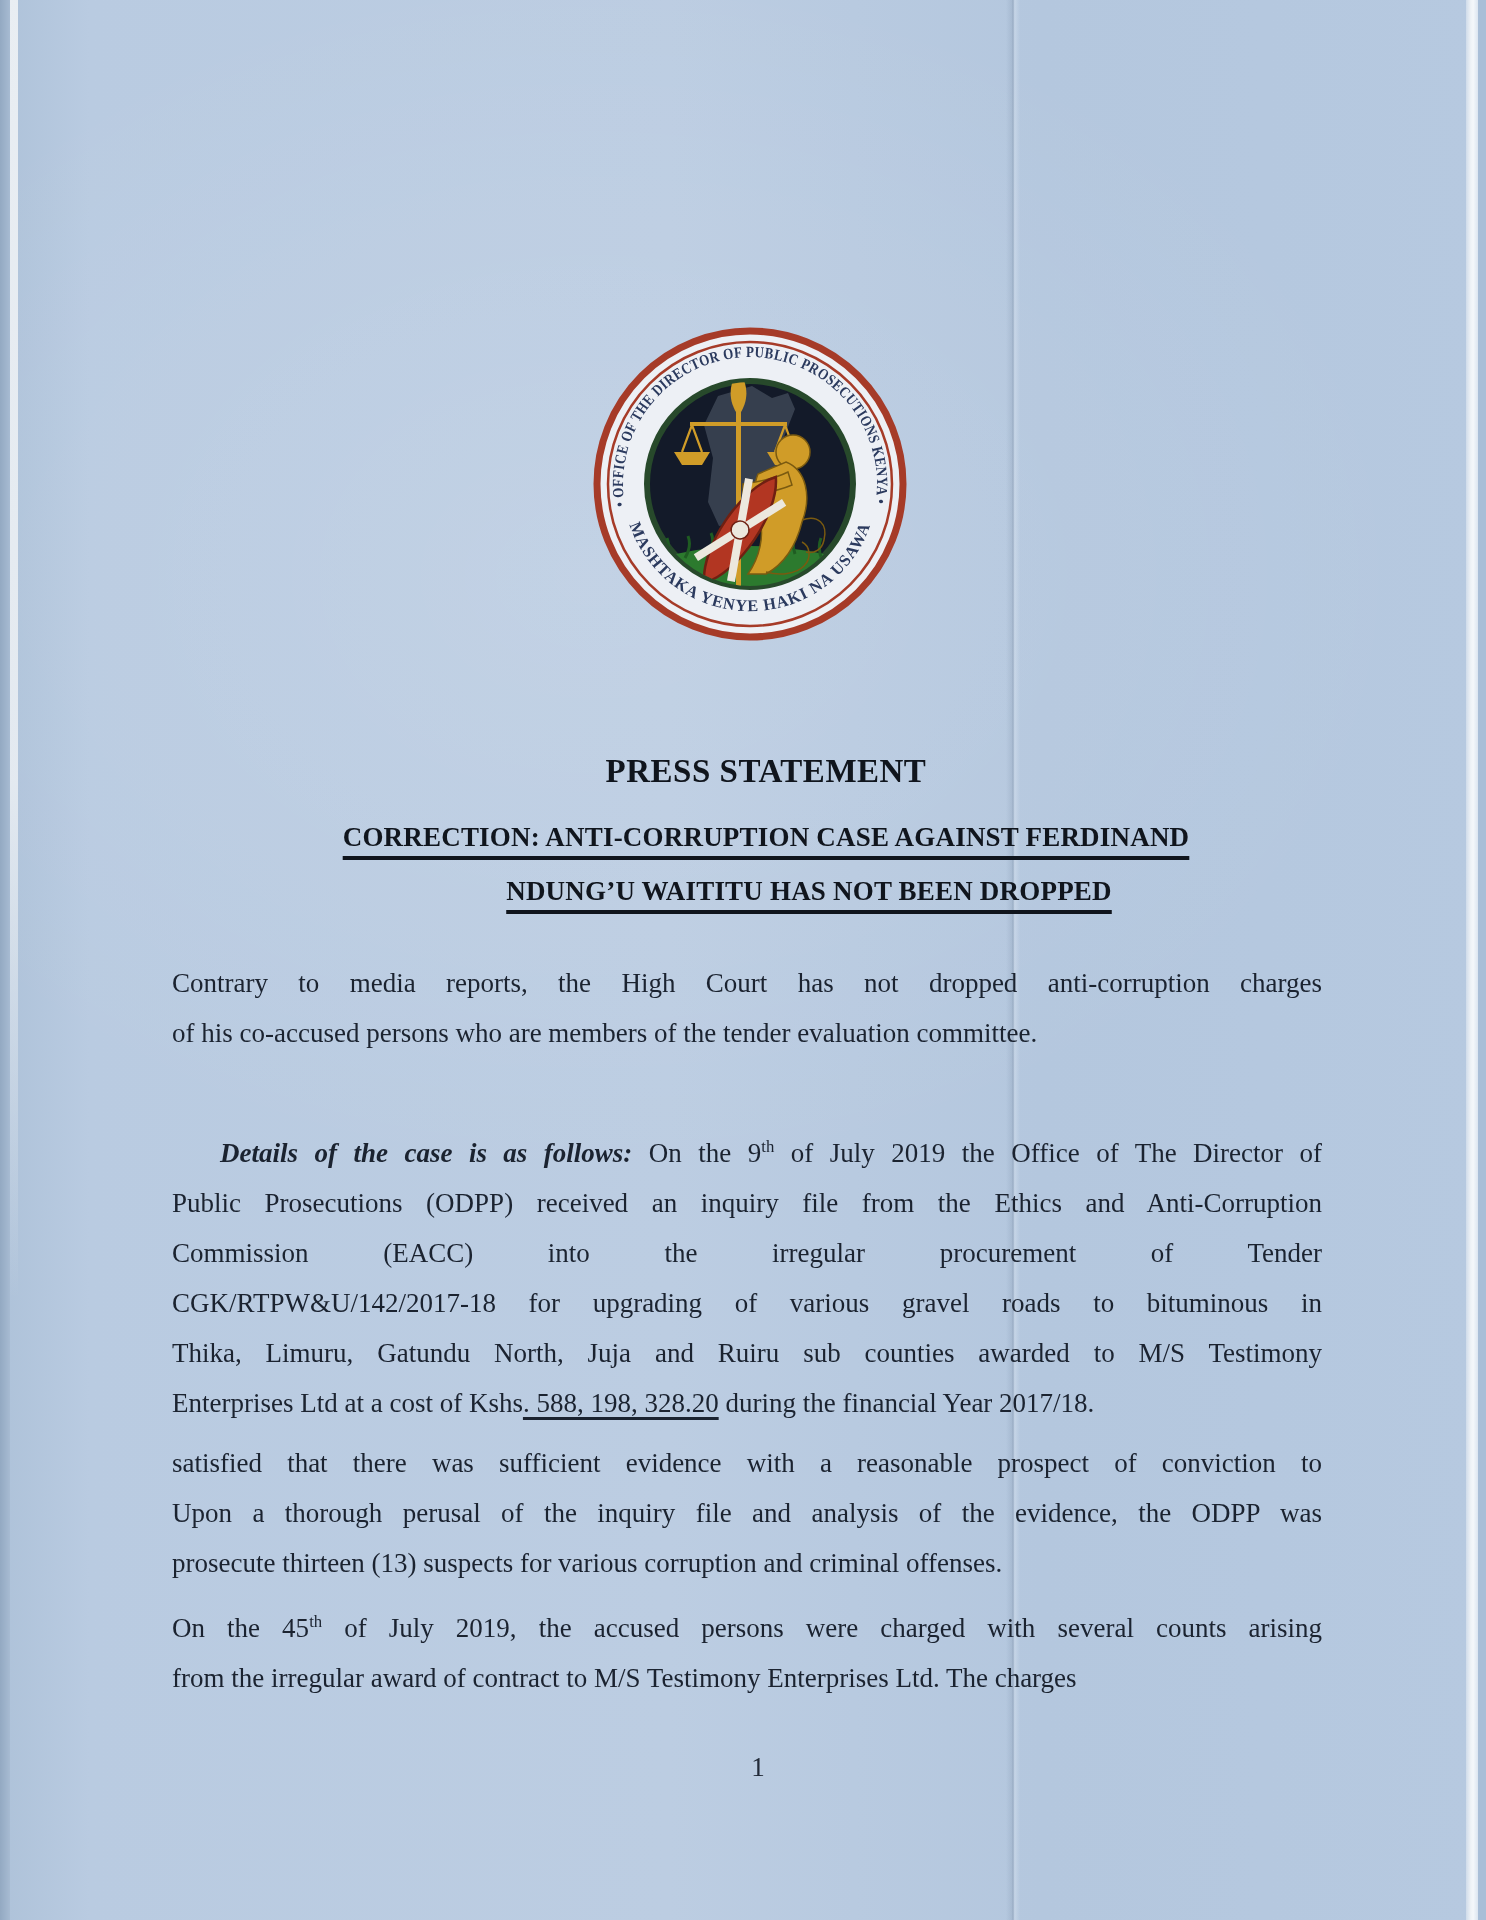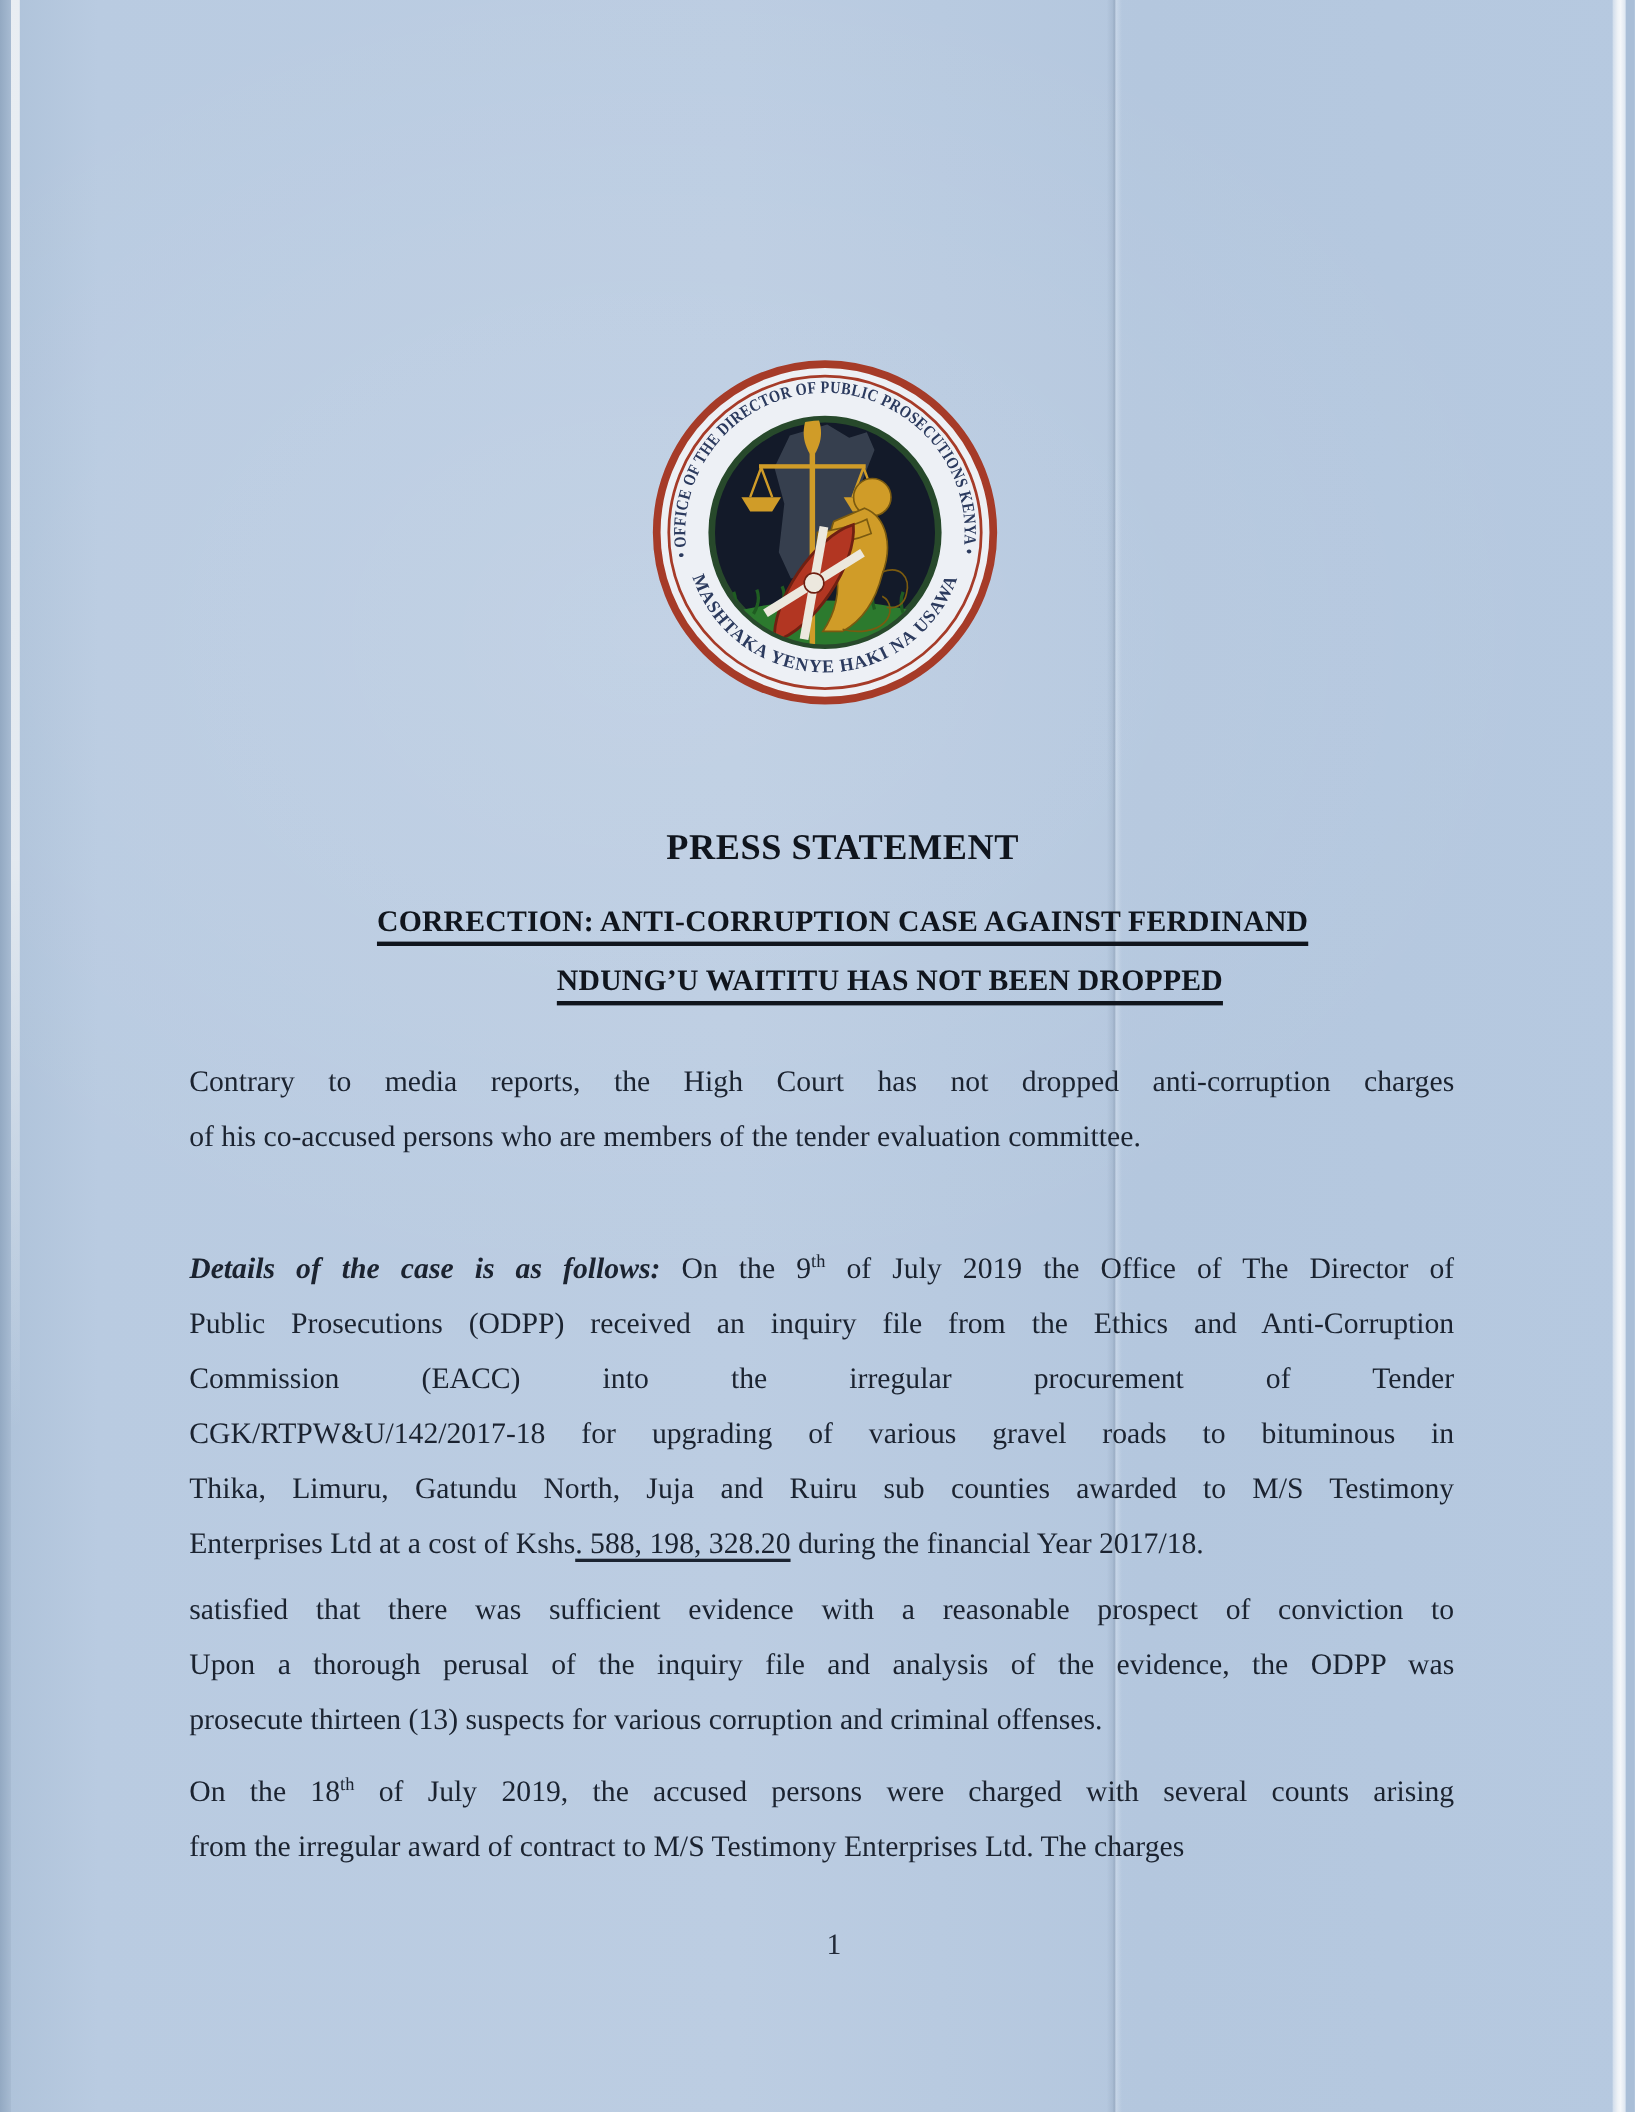--- a/index.html
+++ b/index.html
@@ -32,21 +32,21 @@
   .h-main{position:absolute;left:766px;transform:translateX(-50%);
     font-size:27px;font-weight:bold;color:#10151d;letter-spacing:0.2px;white-space:nowrap;
     text-decoration:underline;text-decoration-thickness:3.5px;text-underline-offset:10px;}
   .h-main.l1{top:822px;}
   .h-main.l2{top:876px;margin-left:43px;}
   
   .textblock{position:absolute;left:172px;width:1150px;color:#1b2330;font-size:27px;}
   .para{position:absolute;left:0;width:1150px;}
   .line{height:50px;line-height:50px;overflow:hidden;text-align:left;}
   .just{text-align:justify;text-align-last:justify;}
-  .bi{font-weight:bold;font-style:italic;}
+  .bi{font-weight:bold;font-style:italic;margin-left:48px;}
   .bu{font-weight:normal;text-decoration:underline;text-decoration-thickness:2.5px;text-underline-offset:5px;}
   .sup{vertical-align:super;font-size:0.62em;line-height:0;}
   .pagenum{position:absolute;left:758px;top:1752px;transform:translateX(-50%);
     font-size:27px;color:#222a38;}
 </style>
 </head>
 <body>
 
 <div class="paper"></div>
 <div class="edge-left-dark"></div>
@@ -127,18 +127,18 @@
       <div class="line just"><span>CGK/RTPW&amp;U/142/2017-18 for upgrading of various gravel roads to bituminous in</span></div>
       <div class="line just"><span>Thika, Limuru, Gatundu North, Juja and Ruiru sub counties awarded to M/S Testimony</span></div>
       <div class="line"><span>Enterprises Ltd at a cost of Kshs</span><span class="bu">. 588, 198, 328.20</span><span> during the financial Year 2017/18.</span></div>
     </div>
   <div class="para" style="top: 480px; position: absolute; margin-top: 0px;">
       <div class="line just"><span>satisfied that there was sufficient evidence with a reasonable prospect of conviction to</span></div>
       <div class="line just"><span>Upon a thorough perusal of the inquiry file and analysis of the evidence, the ODPP was</span></div>
       <div class="line"><span>prosecute thirteen (13) suspects for various corruption and criminal offenses.</span></div>
     </div>
   <div class="para" style="top: 645px; position: absolute; margin-top: 0px;">
-      <div class="line just"><span>On the 18</span><span class="sup">th</span><span> of July 2019, the accused persons were charged with several counts arising</span></div>
+      <div class="line just"><span>On the 45</span><span class="sup">th</span><span> of July 2019, the accused persons were charged with several counts arising</span></div>
       <div class="line"><span>from the irregular award of contract to M/S Testimony Enterprises Ltd. The charges</span></div>
     </div>
 </div>
 
 <div class="pagenum">1</div>
 
 </body></html>

